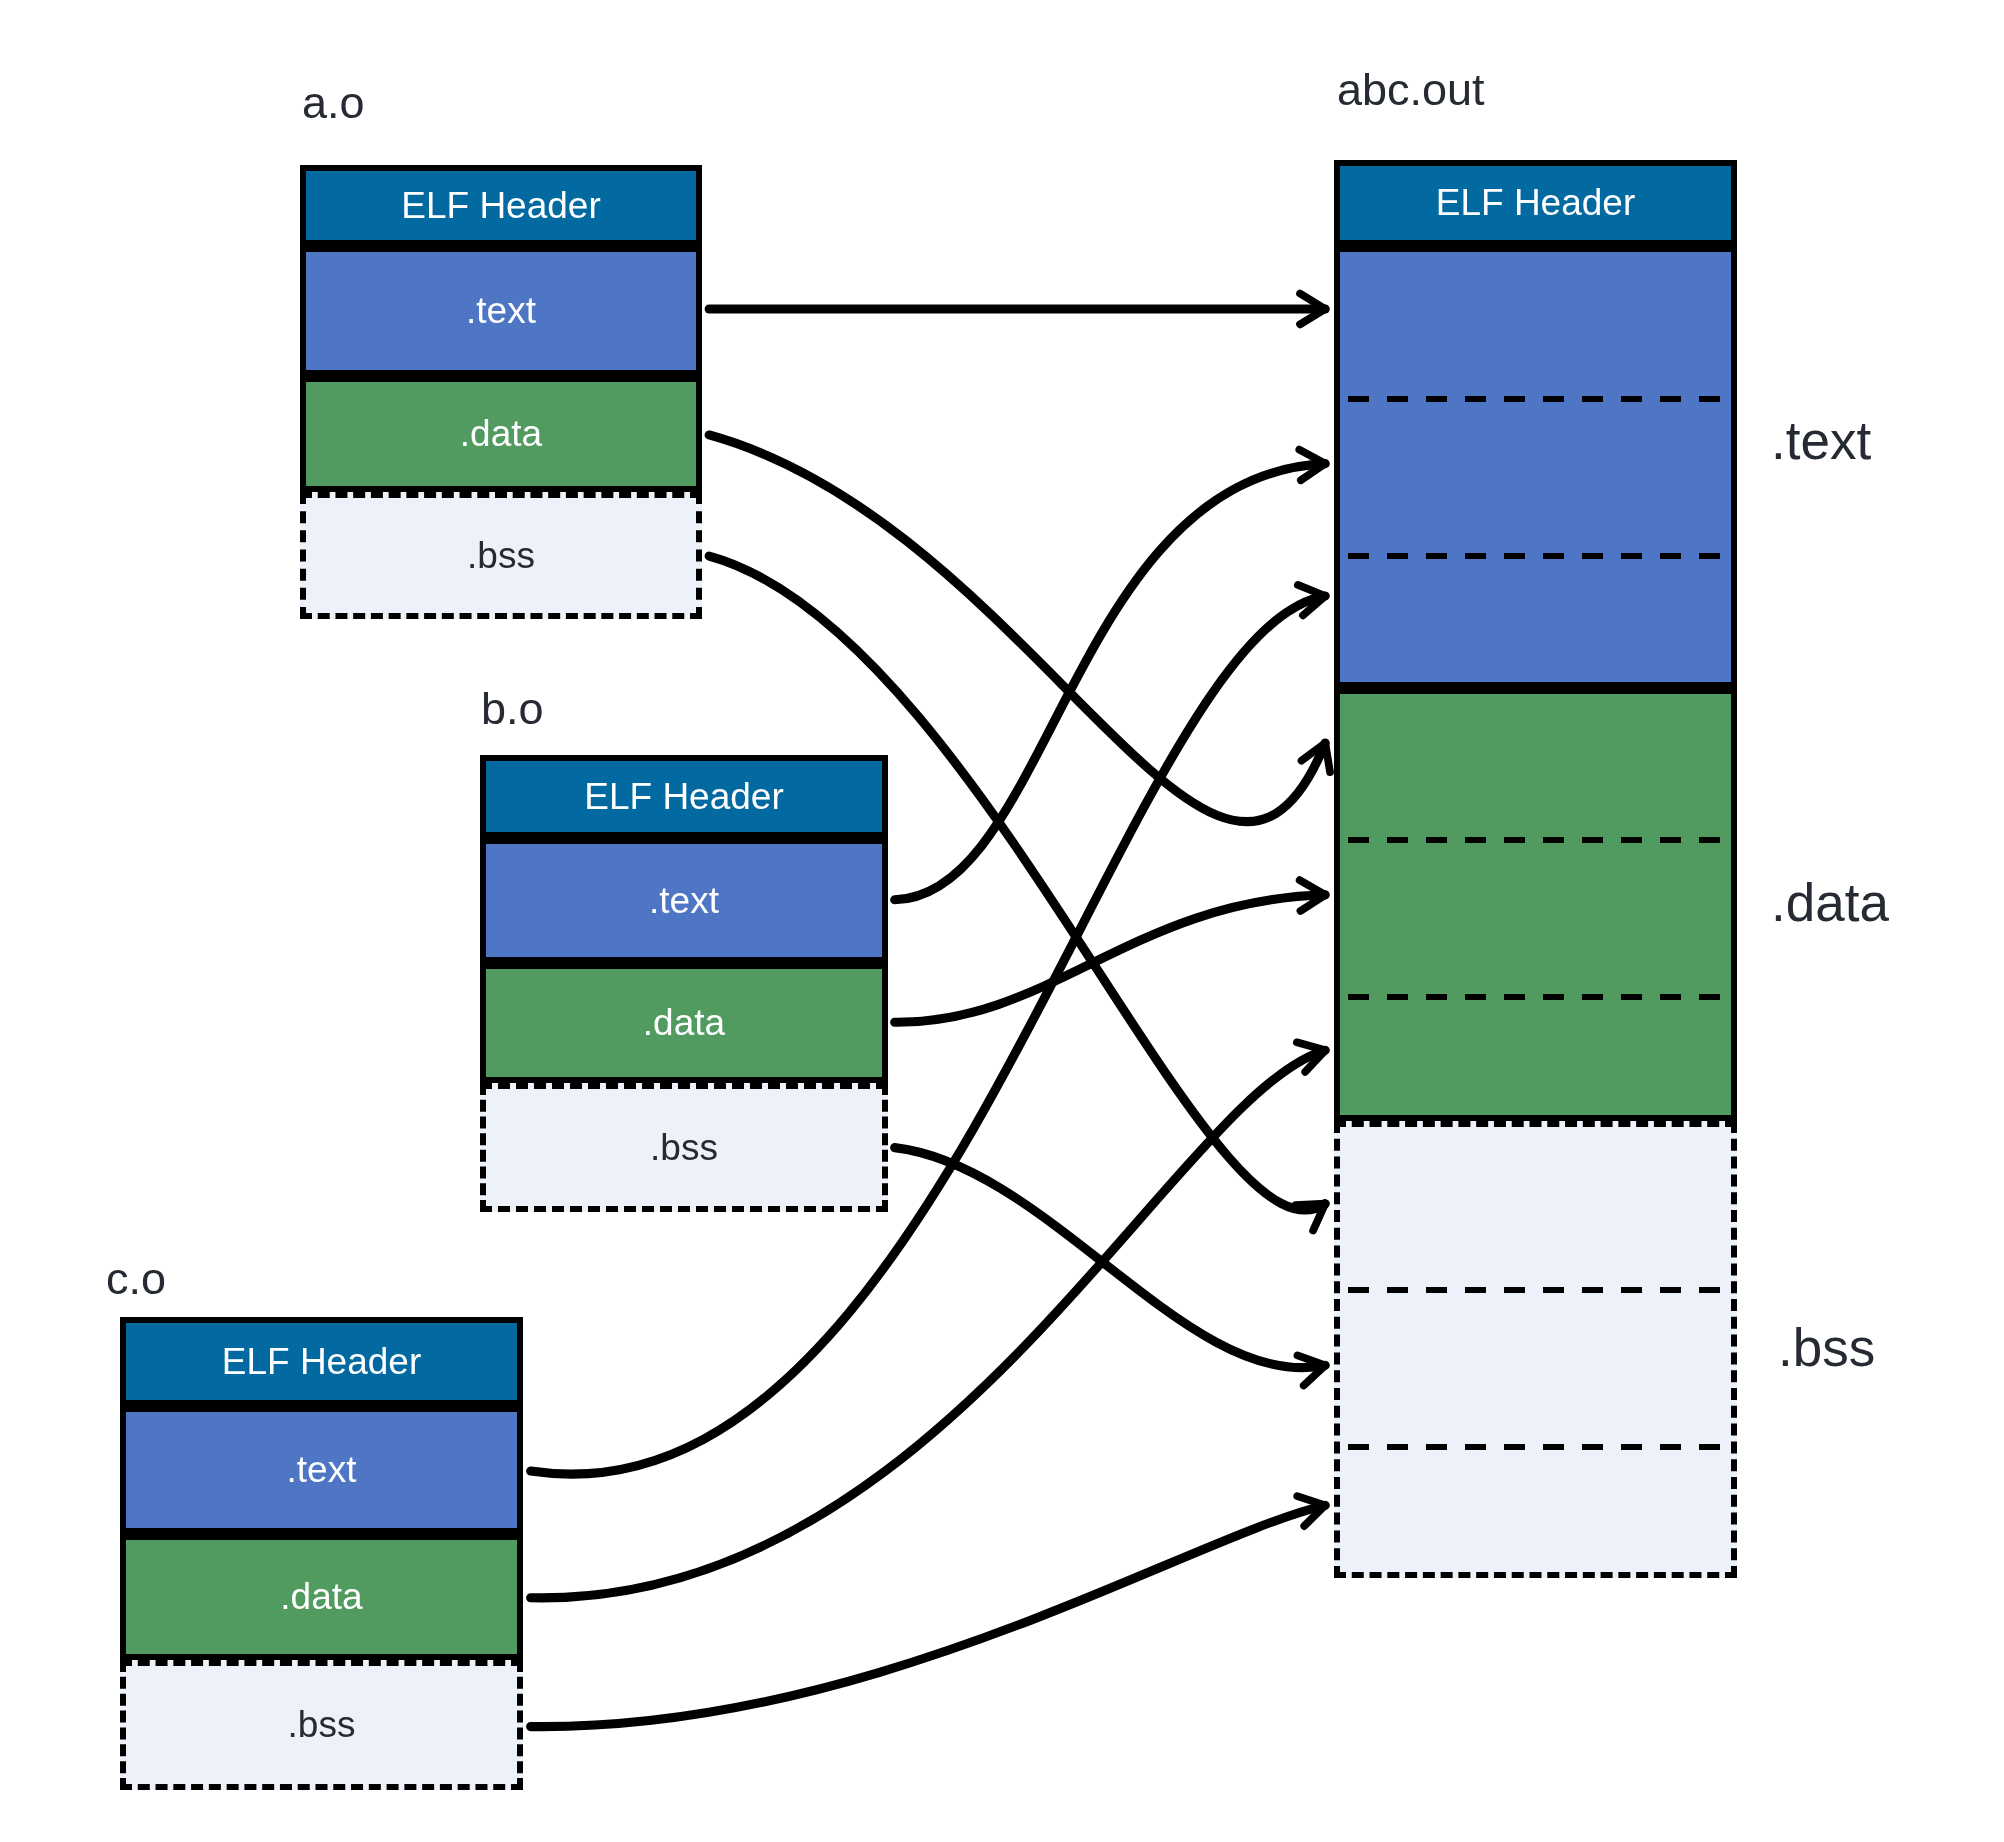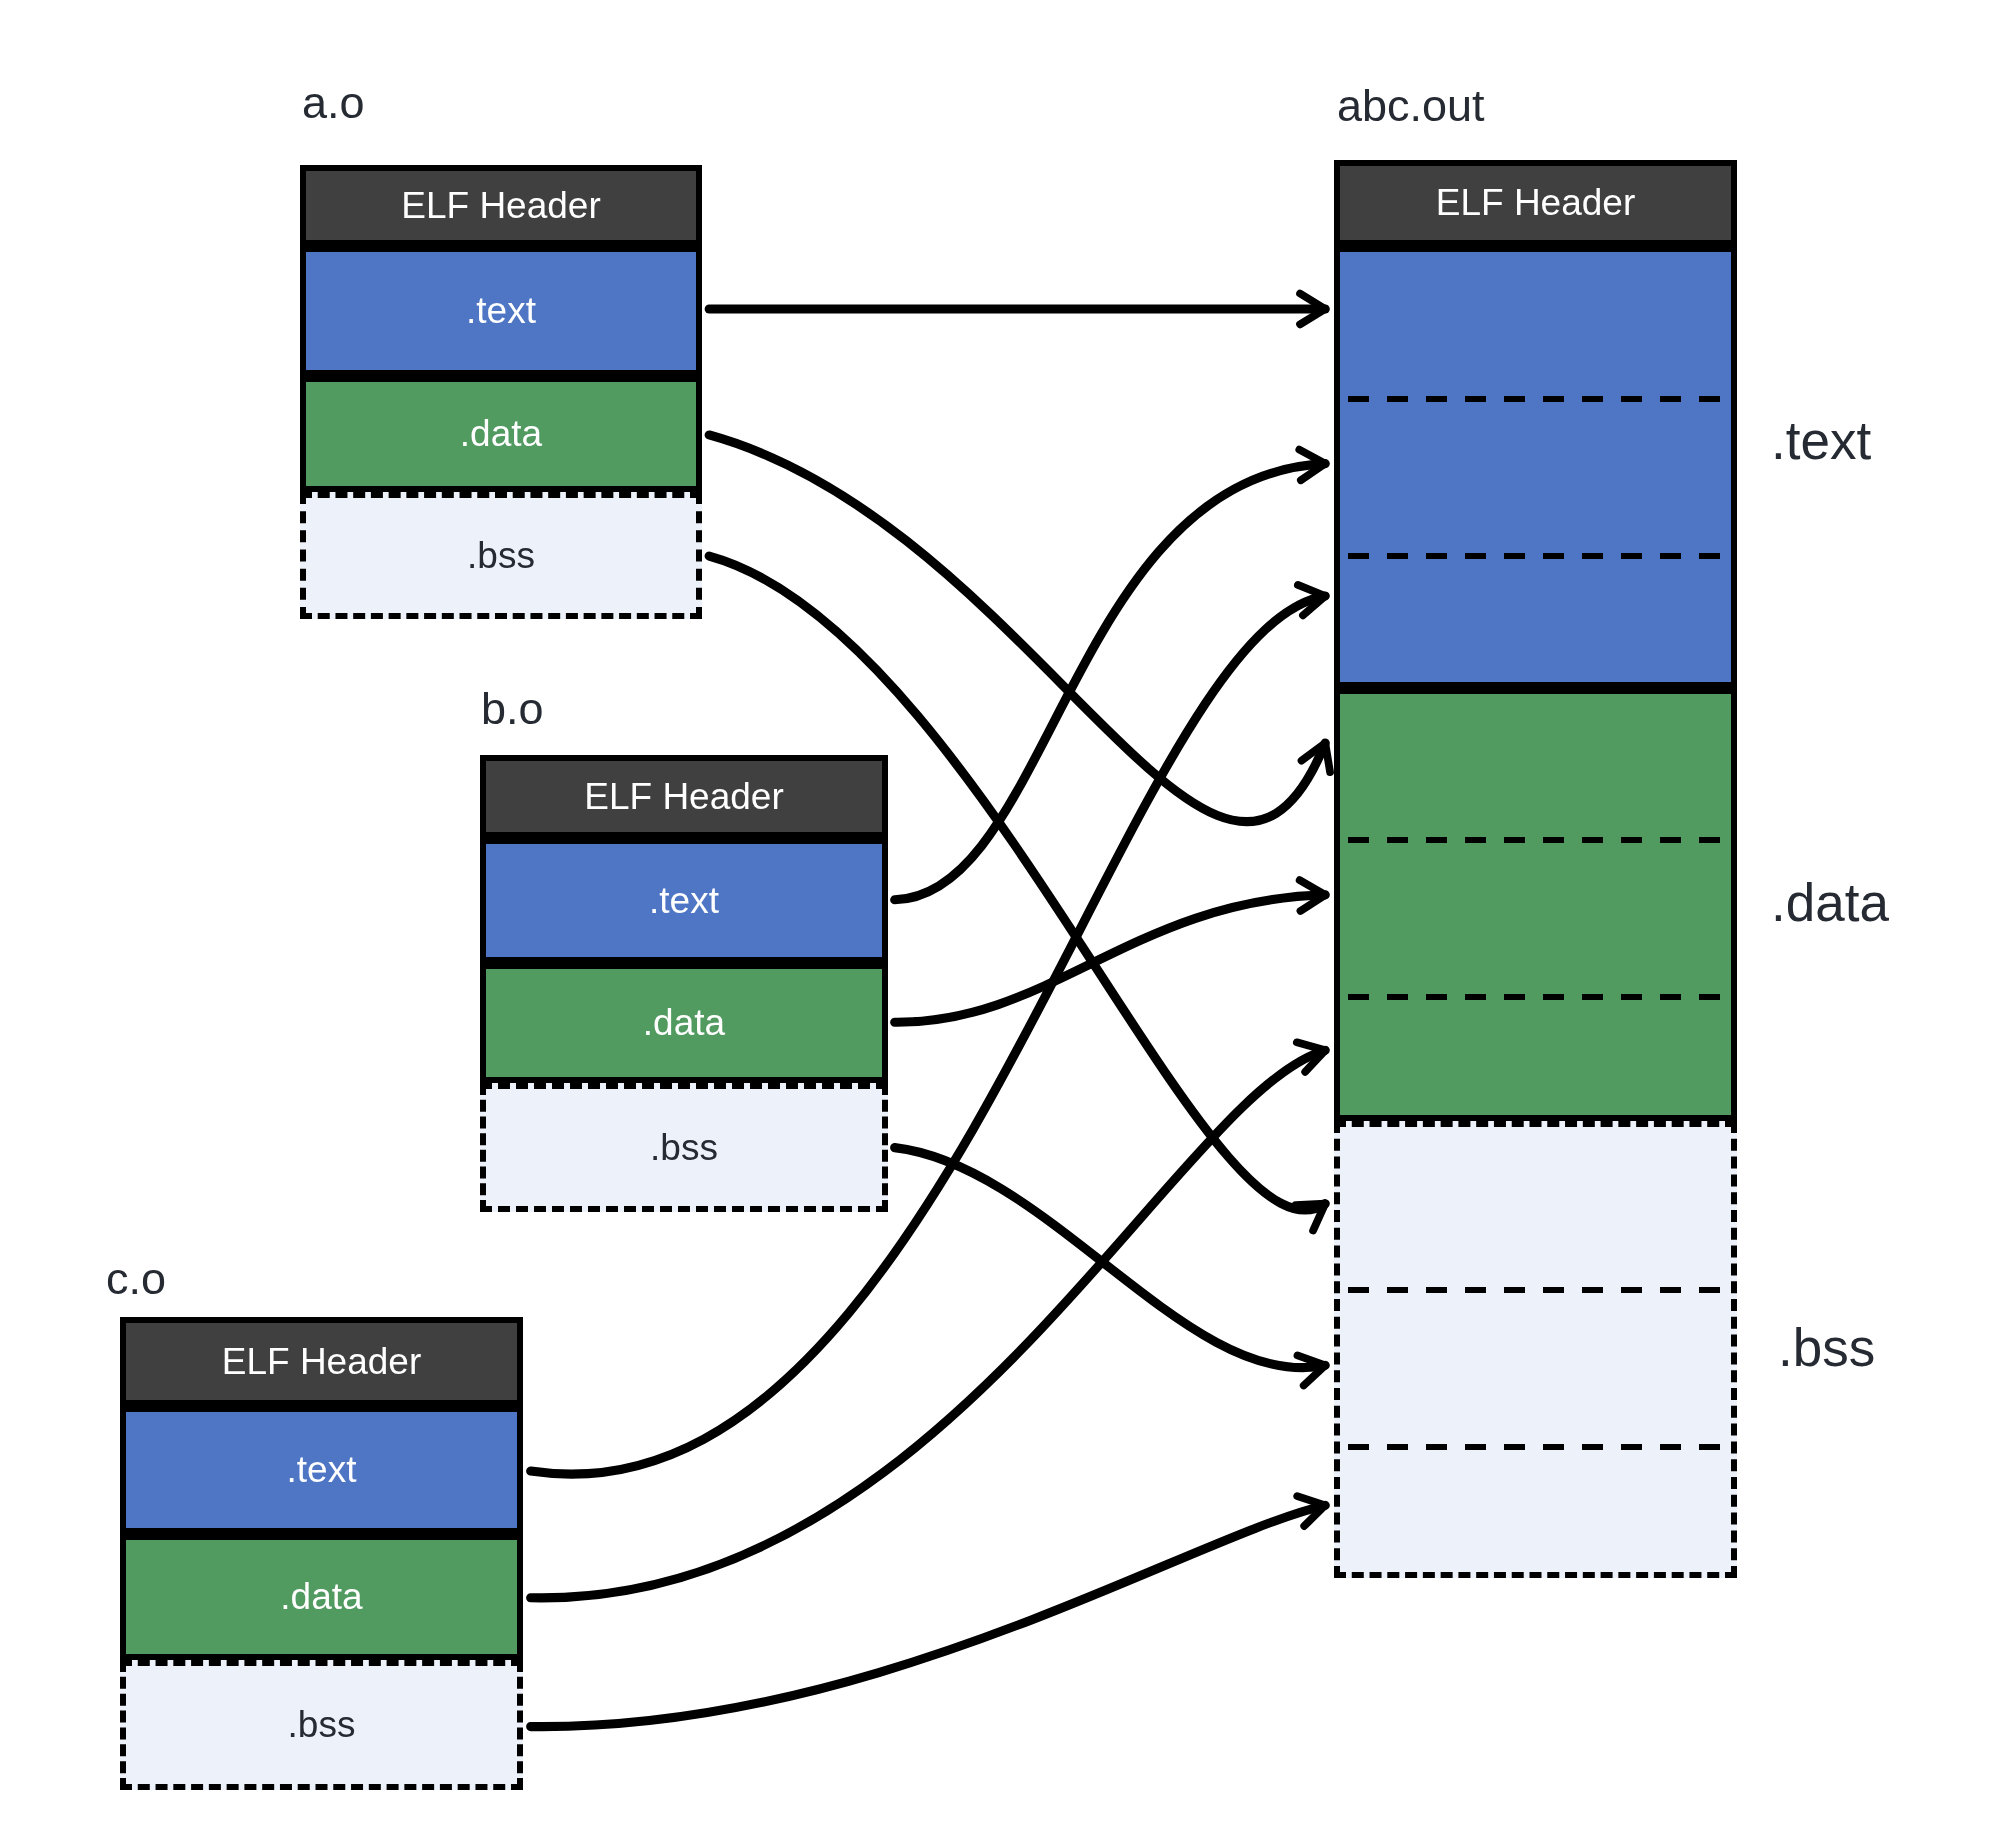--- a/index.html
+++ b/index.html
@@ -2,21 +2,21 @@
 <html style="font-size:11.2px"><head>
 <meta charset="utf-8">
 <style>
   html,body{margin:0;padding:0;background:#ffffff;}
   body{width:2005px;height:1843px;position:relative;font-family:"Liberation Sans",sans-serif;}
   #canvas{position:absolute;left:0;top:0;width:1992px;height:1843px;}
   .file-label{position:absolute;font-size:45px;color:#262b33;white-space:nowrap;}
   .box{position:absolute;}
   .sec{box-sizing:border-box;border:6.3px solid #000;display:flex;align-items:center;justify-content:center;
        font-size:37px;color:#ffffff;position:relative;}
-  .sec-header{background:#404040;align-items:center;}
+  .sec-header{background:#0369a1;align-items:center;}
   .sec-text{background:#4e76c5;}
   .sec-data{background:#519a60;}
   .sec-bss{background:#ecf1fa;border-style:dashed;color:#262b33;}
   .sep{position:absolute;left:8.4px;right:8.4px;height:6.3px;
        background:repeating-linear-gradient(90deg,#000 0 21px,transparent 21px 39px);}
   .region-label{position:absolute;font-size:53px;color:#262b33;transform:translateY(-50%);white-space:nowrap;}
   svg.arrows{position:absolute;left:0;top:0;pointer-events:none;}
   .arrow{fill:none;stroke:#000;stroke-width:13;stroke-linecap:round;}
 </style>
 </head>
@@ -65,21 +65,21 @@
       <span>.text</span>
     </div>
     <div class="sec sec-data" style="height:126px;">
       <span>.data</span>
     </div>
     <div class="sec sec-bss" style="height:130px;">
       <span>.bss</span>
     </div>
   </div>
 
-  <div class="file-label" style="left:1337px;top:80px;">abc.out</div>
+  <div class="file-label" style="left:1337px;top:64px;">abc.out</div>
   <div class="box" style="left:1334px;top:160px;width:403px;">
     <div class="sec sec-header" style="height:86px;">
       <span>ELF Header</span>
     </div>
     <div class="sec sec-text" style="height:442px;">
       <div class="sep" style="top:144px;"></div>
       <div class="sep" style="top:301px;"></div>
     </div>
     <div class="sec sec-data" style="height:433px;">
       <div class="sep" style="top:143px;"></div>

